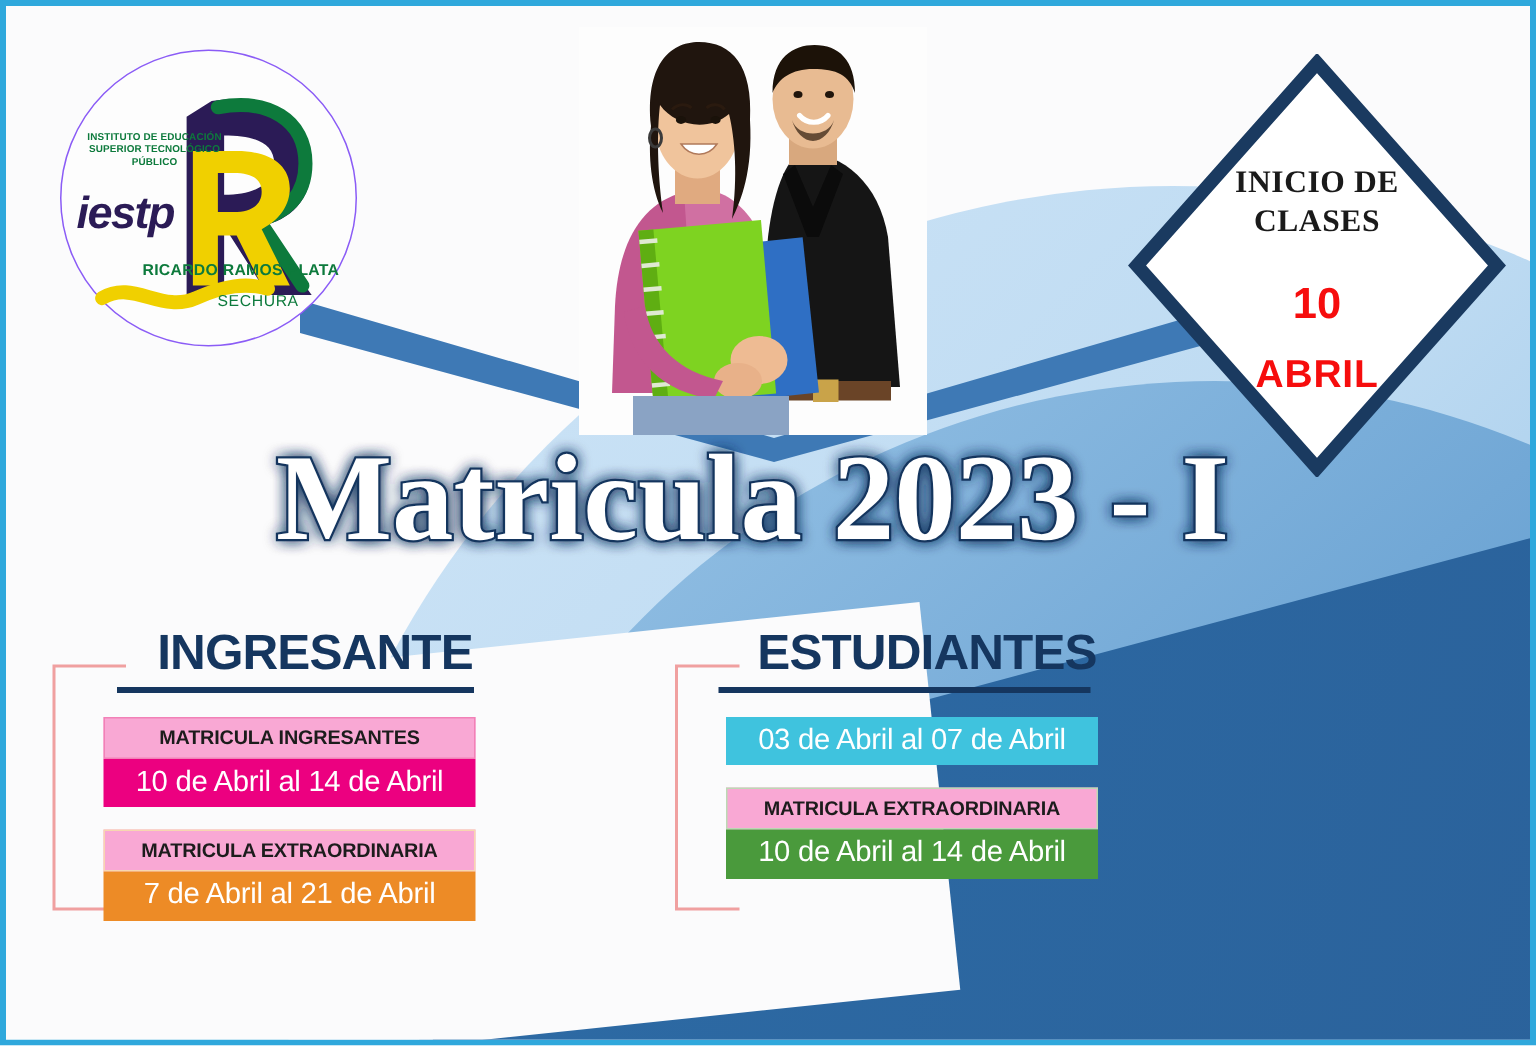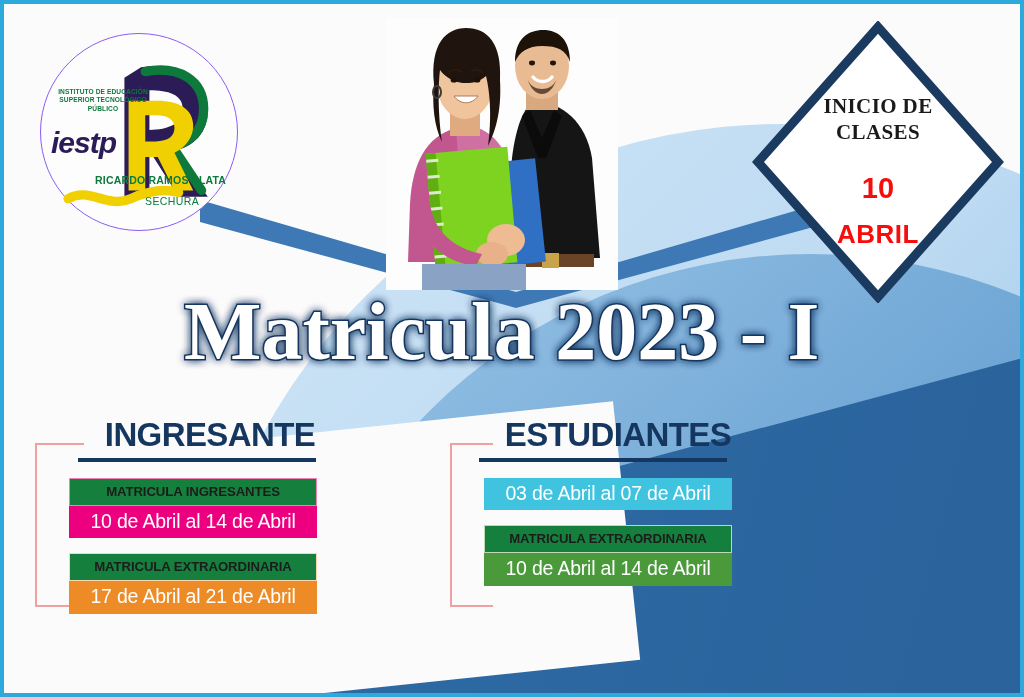--- a/index.html
+++ b/index.html
@@ -143,21 +143,21 @@
     left: 382px;
     top: 14px;
     width: 232px;
     height: 272px;
   }
 
   
   .diamond {
     position: absolute;
     left: 748px;
-    top: 17px;
+    top: 32px;
     width: 252px;
     height: 282px;
   }
   .diamond-text {
     position: absolute;
     left: 0;
     top: 0;
     width: 252px;
     height: 282px;
     display: flex;
@@ -236,21 +236,21 @@
 
   .block {
     position: relative;
     margin-left: 37px;
     width: 248px;
   }
   .block.first { margin-top: 16px; }
   .block.second { margin-top: 15px; }
 
   .block-head {
-    background: #15803d;
+    background: #f9a8d4;
     border: 1px solid #cccccc;
     box-sizing: border-box;
     text-align: center;
     font-size: 13.2px;
     font-weight: bold;
     color: #1c1c1c;
     letter-spacing: -0.1px;
     padding: 6px 2px 6px 2px;
     line-height: 1.05;
   }
@@ -440,21 +440,21 @@
     <div class="col-heading">INGRESANTE</div>
     <div class="heading-rule"></div>
 
     <div class="block first">
       <div class="block-head head-pink">MATRICULA INGRESANTES</div>
       <div class="block-date date-pink">10 de Abril al 14 de Abril</div>
     </div>
 
     <div class="block second">
       <div class="block-head head-orange">MATRICULA EXTRAORDINARIA</div>
-      <div class="block-date date-orange">17 de Abril al 21 de Abril</div>
+      <div class="block-date date-orange">7 de Abril al 21 de Abril</div>
     </div>
   </div>
 
   <div class="col col-right">
     <div class="col-heading">ESTUDIANTES</div>
     <div class="heading-rule"></div>
 
     <div class="block first">
       <div class="block-date date-cyan">03 de Abril al 07 de Abril</div>
     </div>

